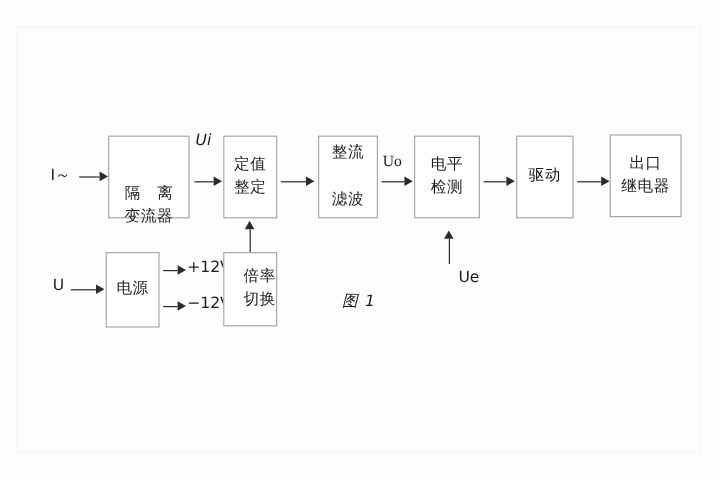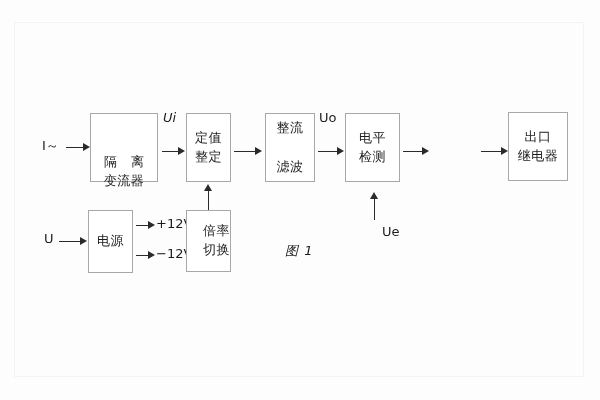--- a/index.html
+++ b/index.html
@@ -118,32 +118,35 @@
   </div>
 
   <div class="hline" style="left:234px; top:151px; width:21px;"></div>
   <div class="arrow-r" style="left:255px; top:147px;"></div>
 
   <div class="block" style="left:265px; top:113px; width:50px; height:69px;gap:20px;">
     <span class="ln">整流</span>
     <span class="ln">滤波</span>
   </div>
 
-  <div class="label sig" style="left:319px; top:110px;">Uo</div>
+  <div class="label sig" style="left:319px; top:126px;font-family:Liberation Serif, serif;">Uo</div>
   <div class="hline" style="left:318px; top:151px; width:19px;"></div>
   <div class="arrow-r" style="left:337px; top:147px;"></div>
 
   <div class="block" style="left:345px; top:113px; width:55px; height:69px;">
     <span class="ln">电平</span>
     <span class="ln">检测</span>
   </div>
 
   <div class="hline" style="left:403px; top:151px; width:19px;"></div>
   <div class="arrow-r" style="left:422px; top:147px;"></div>
 
+  <div class="block" style="left:430px; top:113px; width:48px; height:69px;">
+    <span class="ln">驱动</span>
+  </div>
 
   <div class="hline" style="left:481px; top:151px; width:20px;"></div>
   <div class="arrow-r" style="left:501px; top:147px;"></div>
 
   <div class="block" style="left:508px; top:112px; width:60px; height:69px;">
     <span class="ln">出口</span>
     <span class="ln">继电器</span>
   </div>
 
   <div class="label sig" style="left:44px; top:231px;">U</div>

